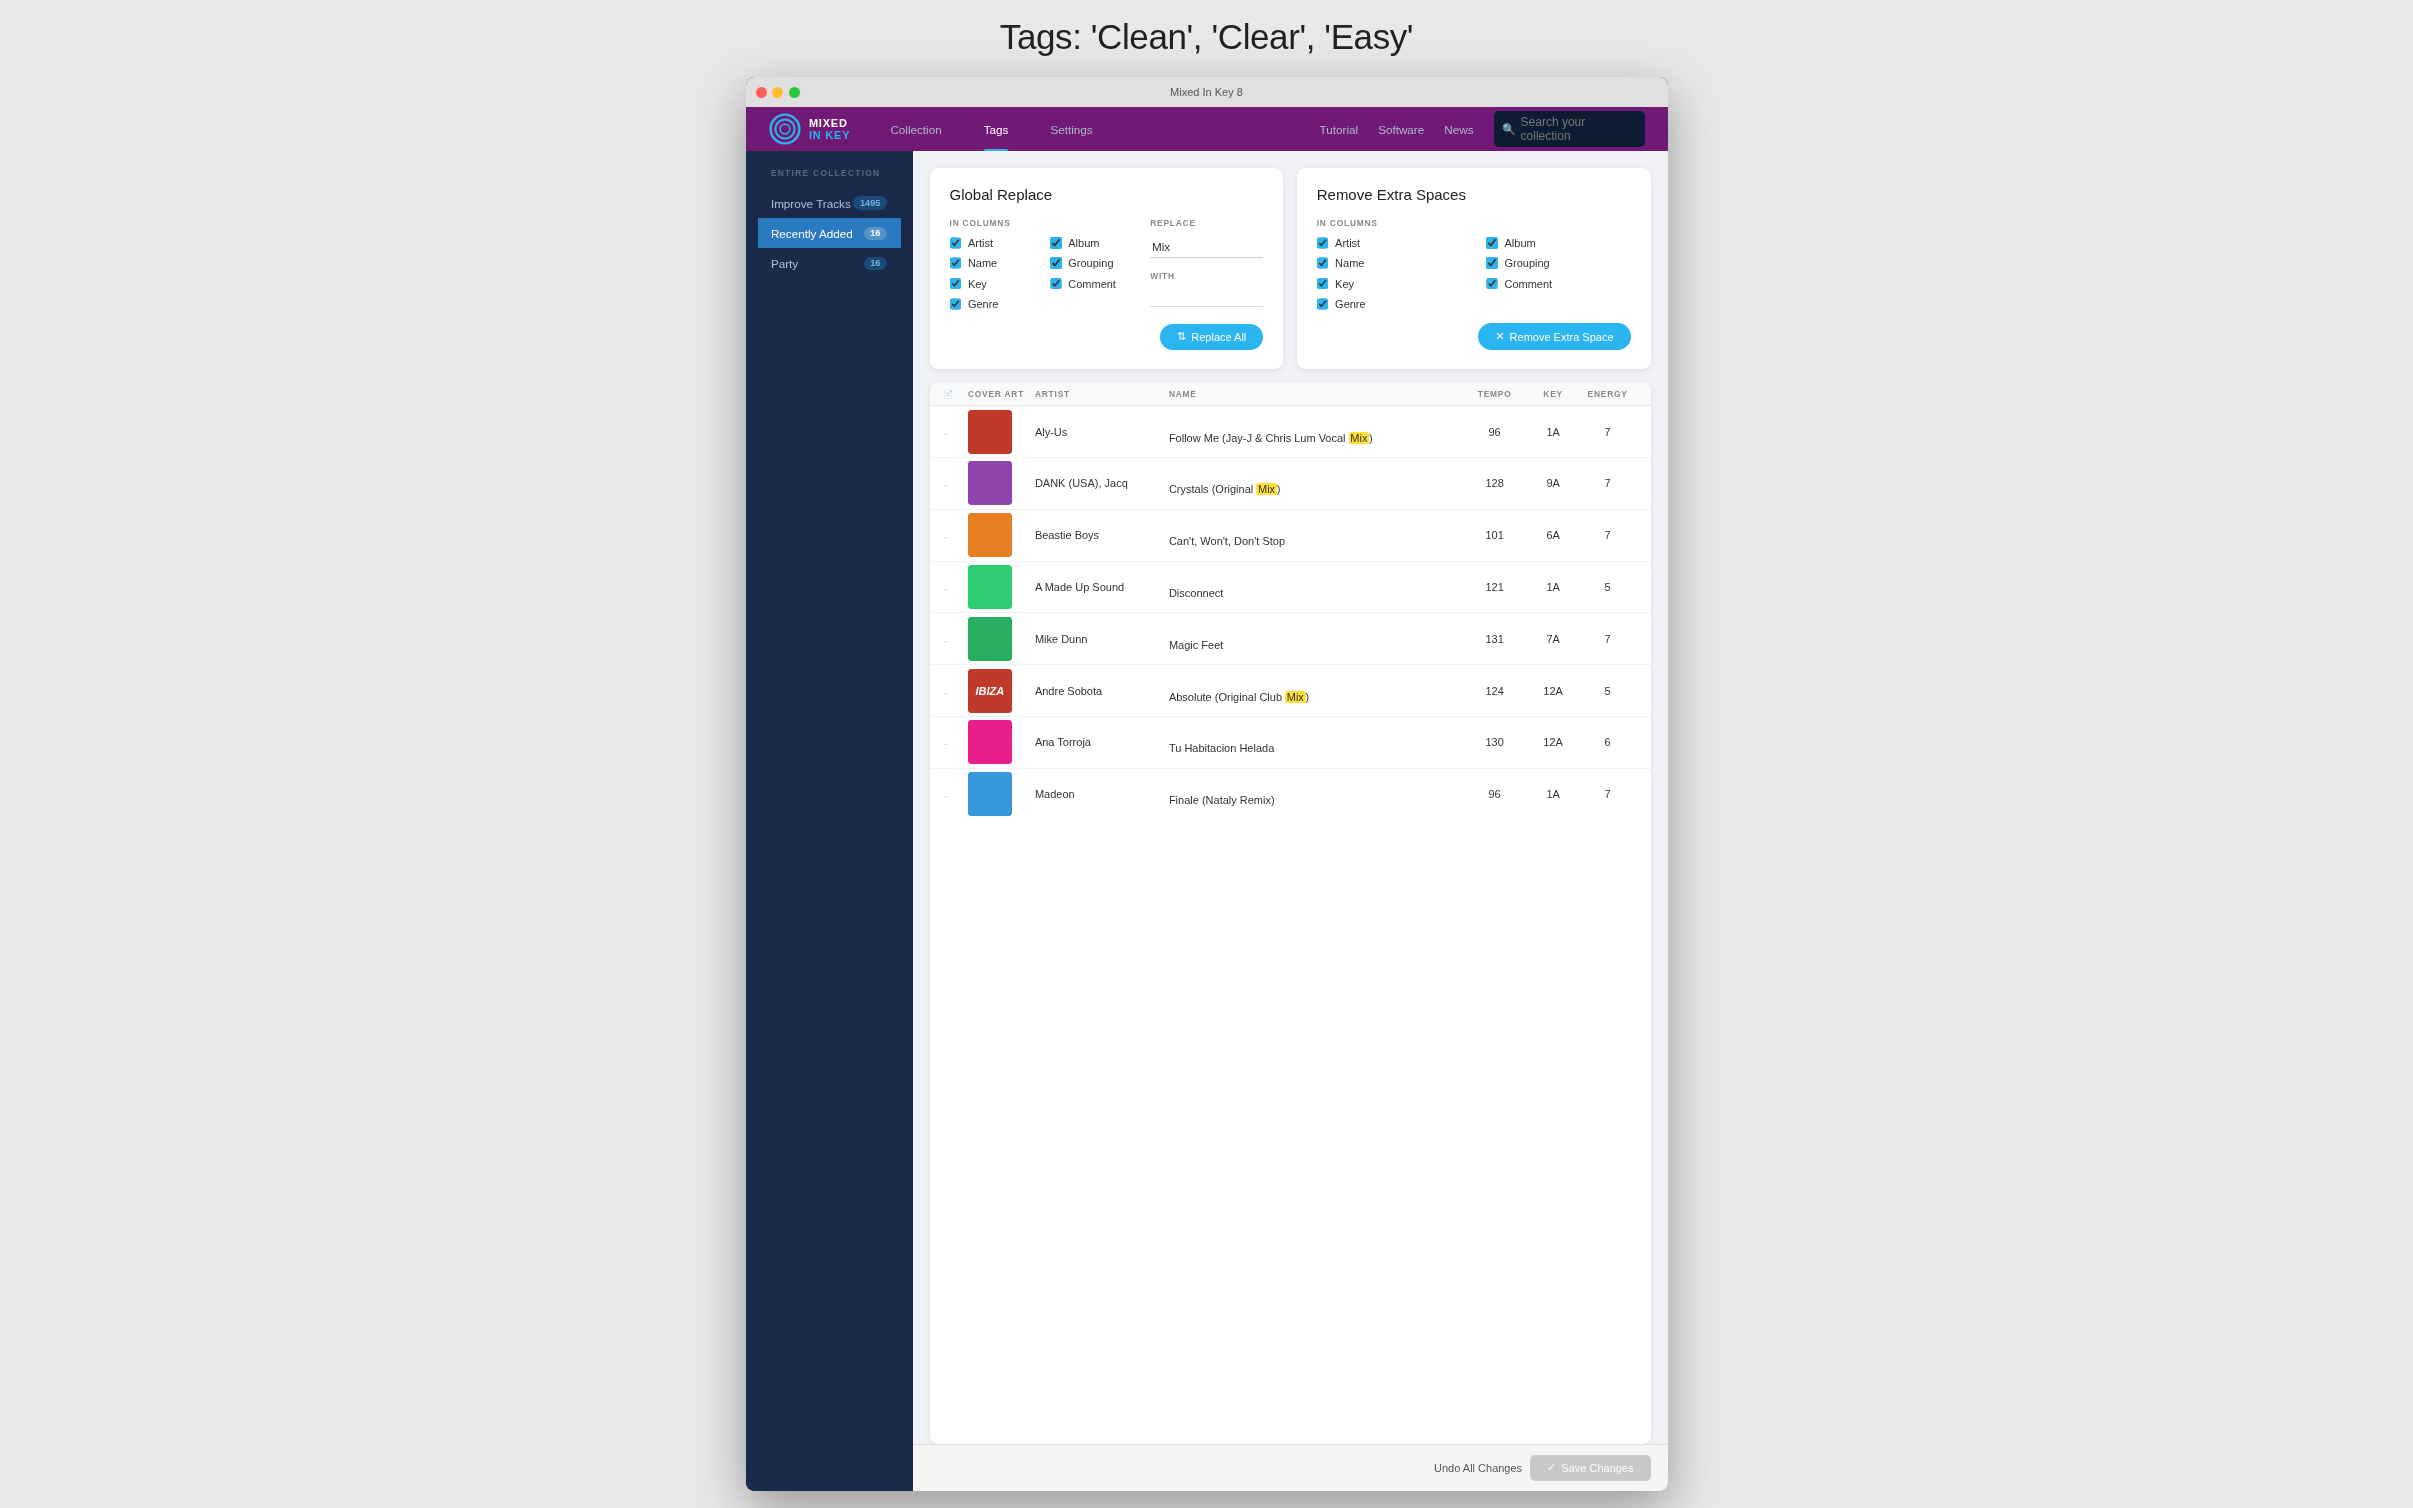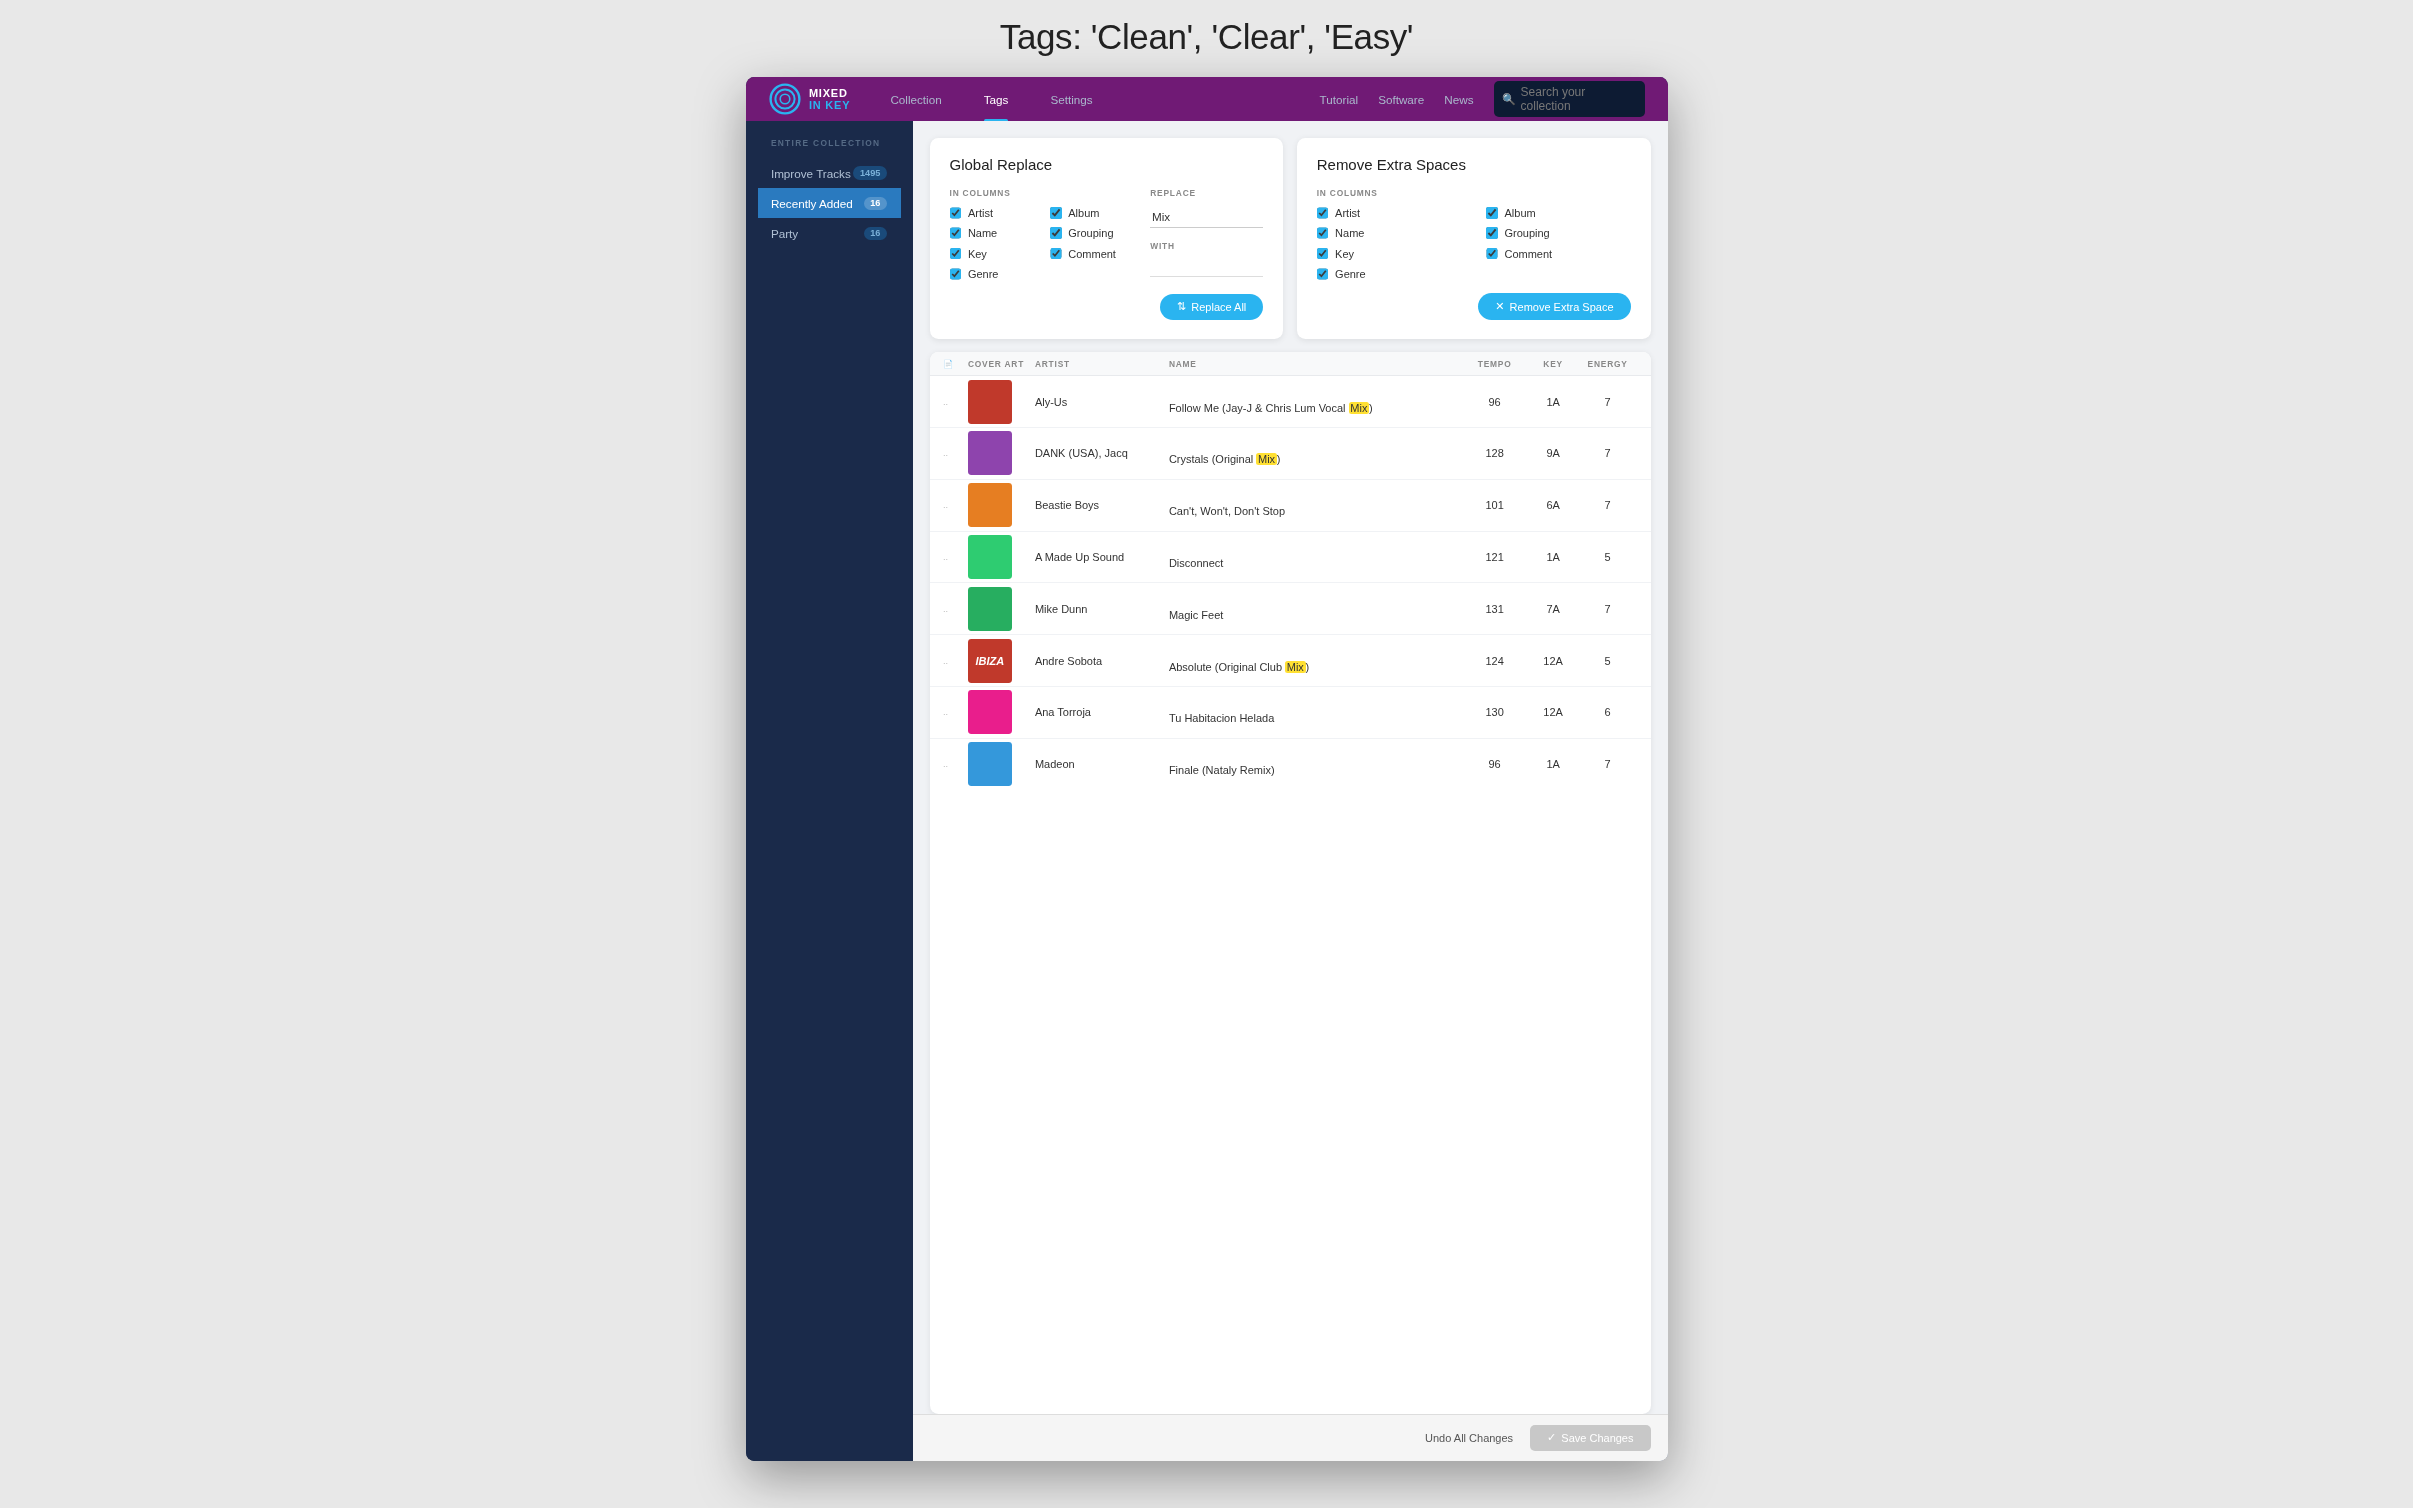--- a/index.html
+++ b/index.html
@@ -411,21 +411,21 @@
     }
 
     
     .bottom-bar {
       background: #f5f5f5;
       border-top: 0.8px solid #ddd;
       display: flex;
       align-items: center;
       justify-content: flex-end;
       padding: 10px 17px;
-      gap: 17px;
+      gap: 8px;
     }
 
     .btn-undo {
       background: transparent;
       border: none;
       color: #555;
       font-size: 11px;
       cursor: pointer;
     }
 
@@ -442,20 +442,28 @@
       gap: 5px;
     }
   </style>
 </head>
 <body>
 
 <h1 class="page-title">Tags: 'Clean', 'Clear', 'Easy'</h1>
 
 <div class="window">
 
+  <div class="title-bar">
+    <div class="traffic-lights">
+      <div class="traffic-light tl-red"></div>
+      <div class="traffic-light tl-yellow"></div>
+      <div class="traffic-light tl-green"></div>
+    </div>
+    <span class="window-title">Mixed In Key 8</span>
+  </div>
 
   <div class="nav-bar">
     <div class="logo-area">
       <svg class="logo-icon" viewBox="0 0 40 40">
         <circle cx="20" cy="20" r="18" fill="none" stroke="#2ab4f0" stroke-width="3"></circle>
         <circle cx="20" cy="20" r="12" fill="none" stroke="#2ab4f0" stroke-width="2.5"></circle>
         <circle cx="20" cy="20" r="6" fill="none" stroke="#2ab4f0" stroke-width="2"></circle>
       </svg>
       <div class="logo-text">
         <span class="mixed">MIXED</span>

